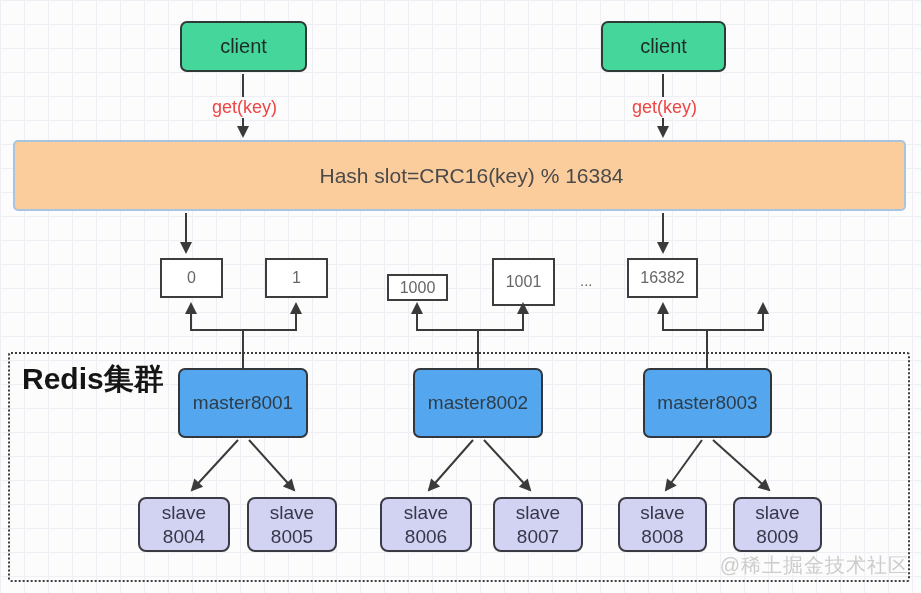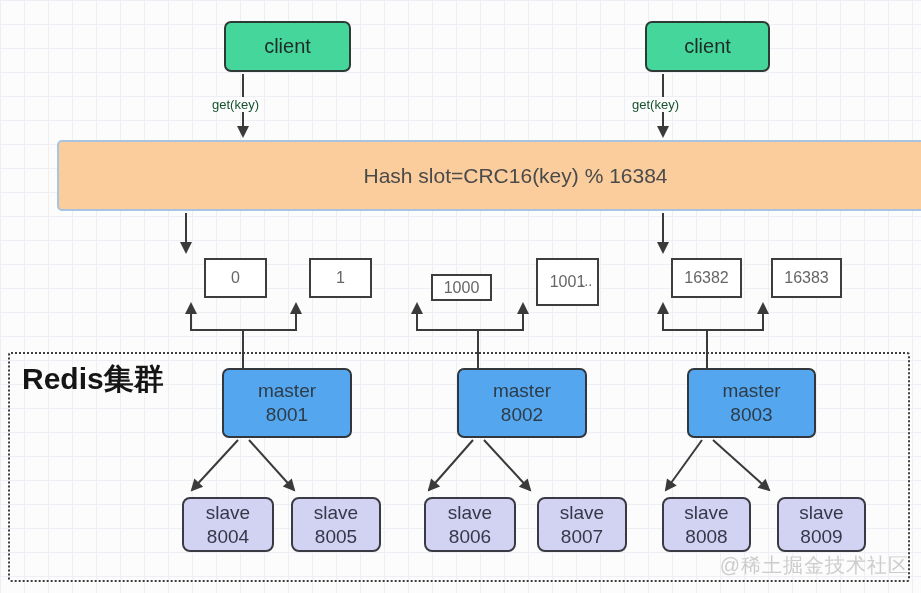--- a/index.html
+++ b/index.html
@@ -6,35 +6,35 @@
   .stage{
     position:relative;width:921px;height:593px;overflow:hidden;
     font-family:"Liberation Sans",sans-serif;
     background-color:#fcfcfd;
     background-image:
       linear-gradient(#edeff4 1px, transparent 1px),
       linear-gradient(90deg, #edeff4 1px, transparent 1px);
     background-size:24px 24px;
   }
   .node{position:absolute;display:flex;align-items:center;justify-content:center;
-        box-sizing:border-box;text-align:center;z-index:2;margin-left:44px;}
+        box-sizing:border-box;text-align:center;z-index:2;}
   .client{background:#45d69c;border:2px solid #2d3a35;border-radius:7px;
           font-size:20px;color:#1e2b26;}
   .hashbox{background:#fbcd9c;border:2px solid #a9c4de;border-radius:5px;
            font-size:21px;color:#4a4a4a;padding-left:24px;}
   .slot{background:#ffffff;border:2px solid #3d3d3d;font-size:16px;color:#666;}
   .master{background:#54a7ee;border:2px solid #31373d;border-radius:7px;
-          font-size:19px;color:#2e3c49;line-height:1.25;flex-direction:column;text-align:center;}
+          font-size:19px;color:#2e3c49;line-height:1.25;text-align:center;}
   .slave{background:#d2d2f2;border:2px solid #3a3a44;border-radius:8px;
          font-size:19px;color:#37374a;line-height:1.25;flex-direction:column;}
   .cluster{position:absolute;left:8px;top:352px;width:902px;height:230px;
            border:2px dotted #3d3d3d;border-radius:3px;box-sizing:border-box;z-index:1;}
   .cluster-label{position:absolute;left:22px;top:359px;font-size:30px;font-weight:bold;
                  color:#151515;z-index:2;}
-  .edge-label{position:absolute;font-size:13px;color:#14532d;background:#fcfcfd;
+  .edge-label{position:absolute;font-size:18px;color:#ef4444;background:#fcfcfd;
               padding:0 3px;z-index:4;}
   .ellipsis{position:absolute;font-size:15px;color:#666;z-index:2;}
   .watermark{position:absolute;right:12px;top:552px;font-size:20px;color:#cccccc;
              letter-spacing:1px;z-index:2;}
   svg.connectors{position:absolute;left:0;top:0;z-index:3;pointer-events:none;}
 </style>
 </head>
 <body>
 
 <div class="stage">
@@ -61,23 +61,20 @@
   </div>
   <div class="node slot" style="left:387px;top:274px;width:61px;height:27px;">
     <span>1000</span>
   </div>
   <div class="node slot" style="left:492px;top:258px;width:63px;height:48px;">
     <span>1001</span>
   </div>
   <div class="ellipsis" style="left:580px;top:272px;">...</div>
   <div class="node slot" style="left:627px;top:258px;width:71px;height:40px;">
     <span>16382</span>
-  </div>
-  <div class="node slot" style="left:727px;top:258px;width:71px;height:40px;">
-    <span>16383</span>
   </div>
 
   <div class="cluster"></div>
   <div class="cluster-label">Redis集群</div>
 
   <div class="node master" style="left:178px;top:368px;width:130px;height:70px;">
     <span>master</span>
     <span>8001</span>
   </div>
   <div class="node master" style="left:413px;top:368px;width:130px;height:70px;">

